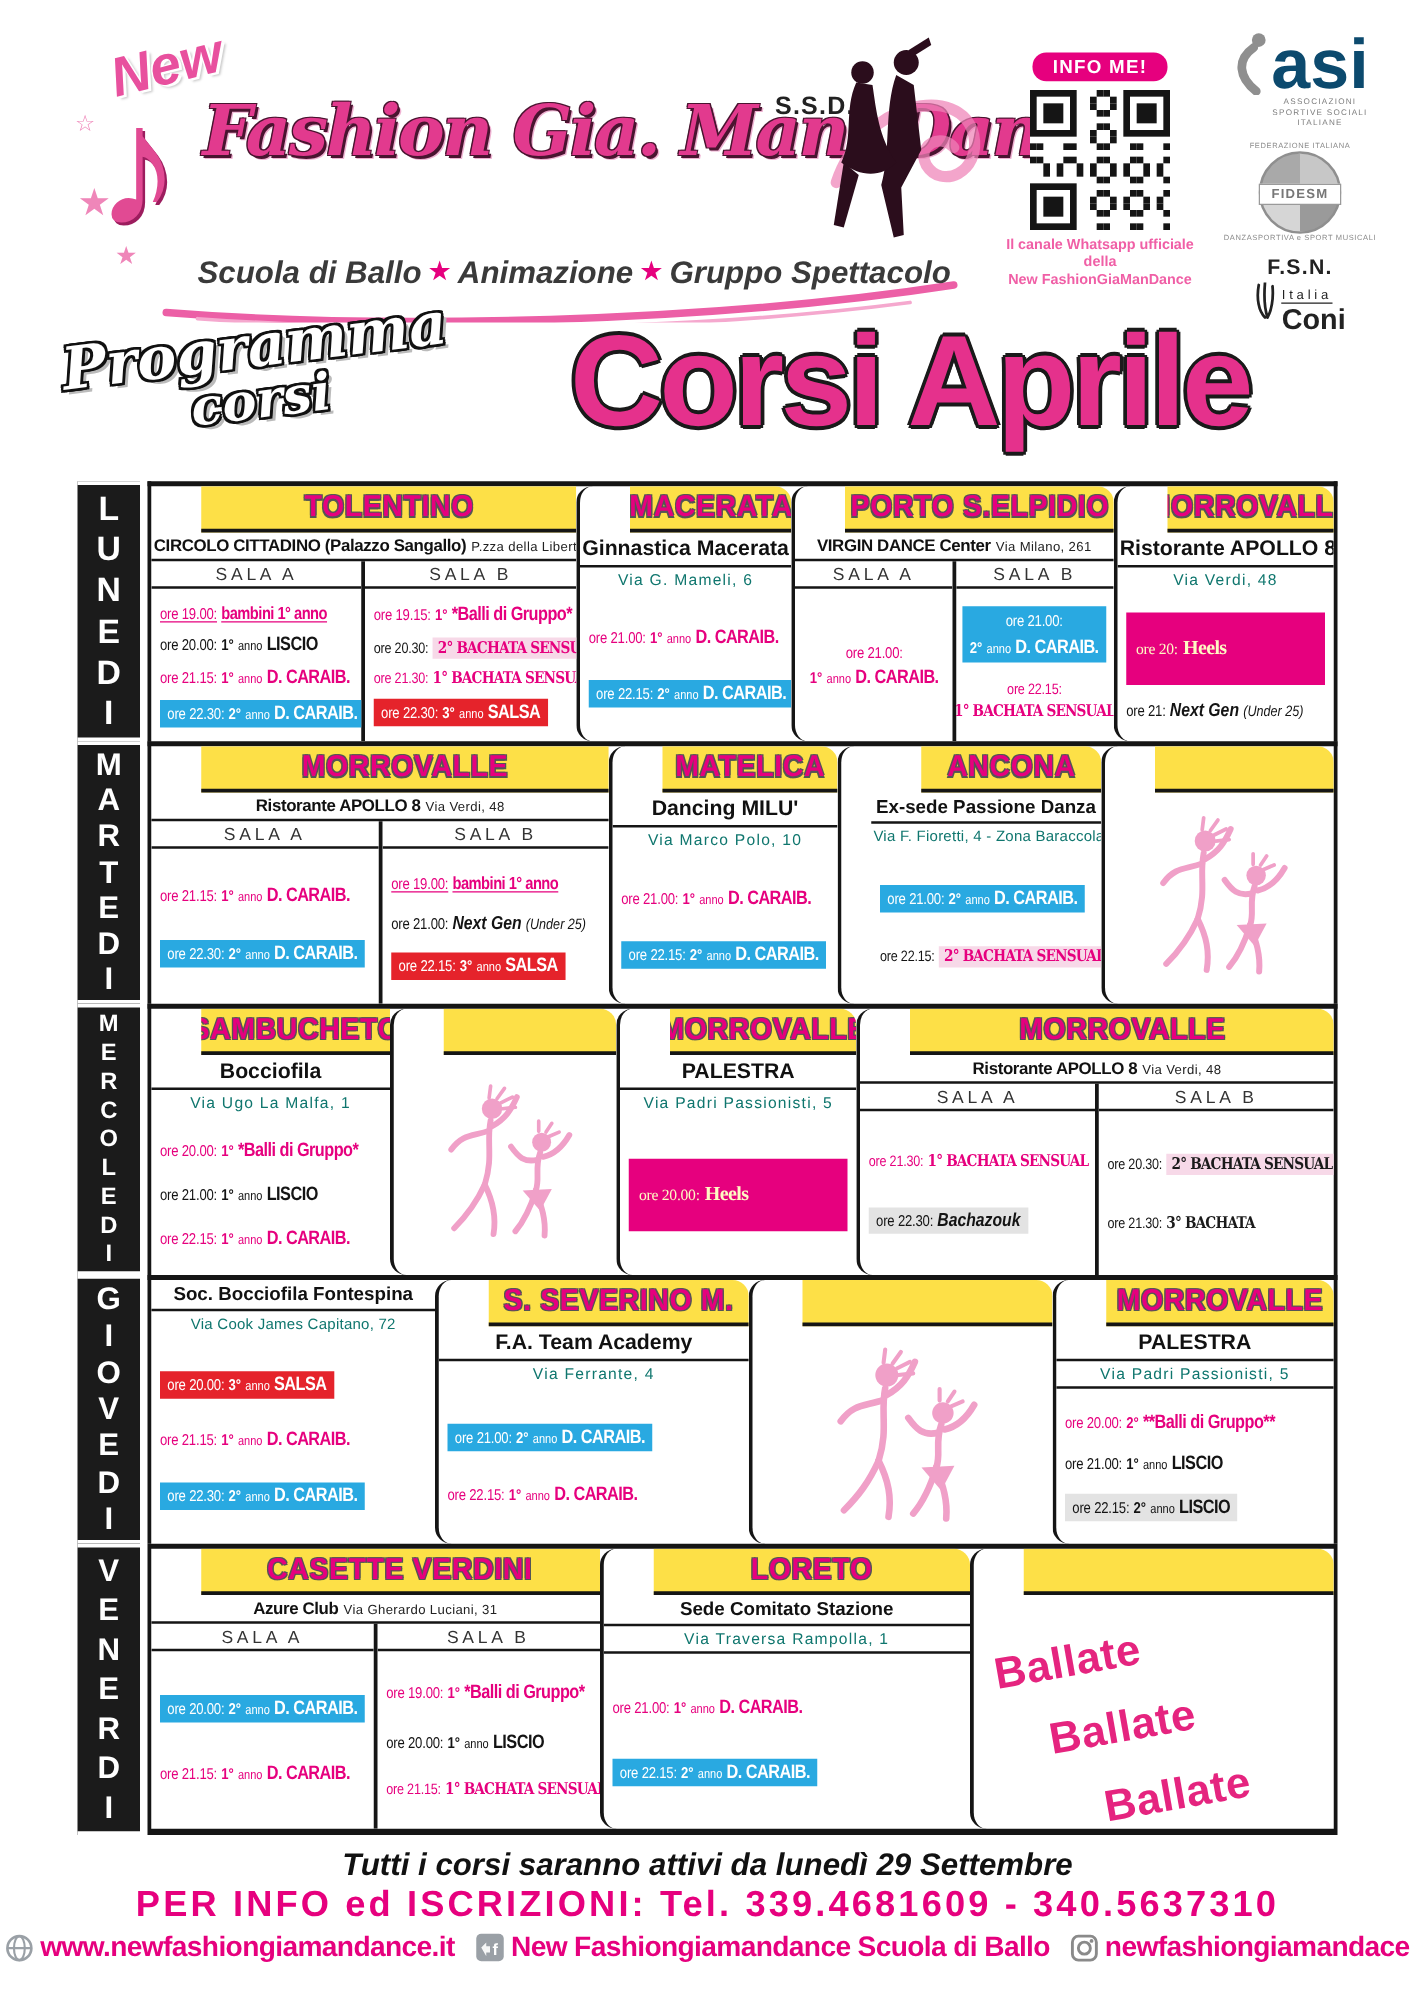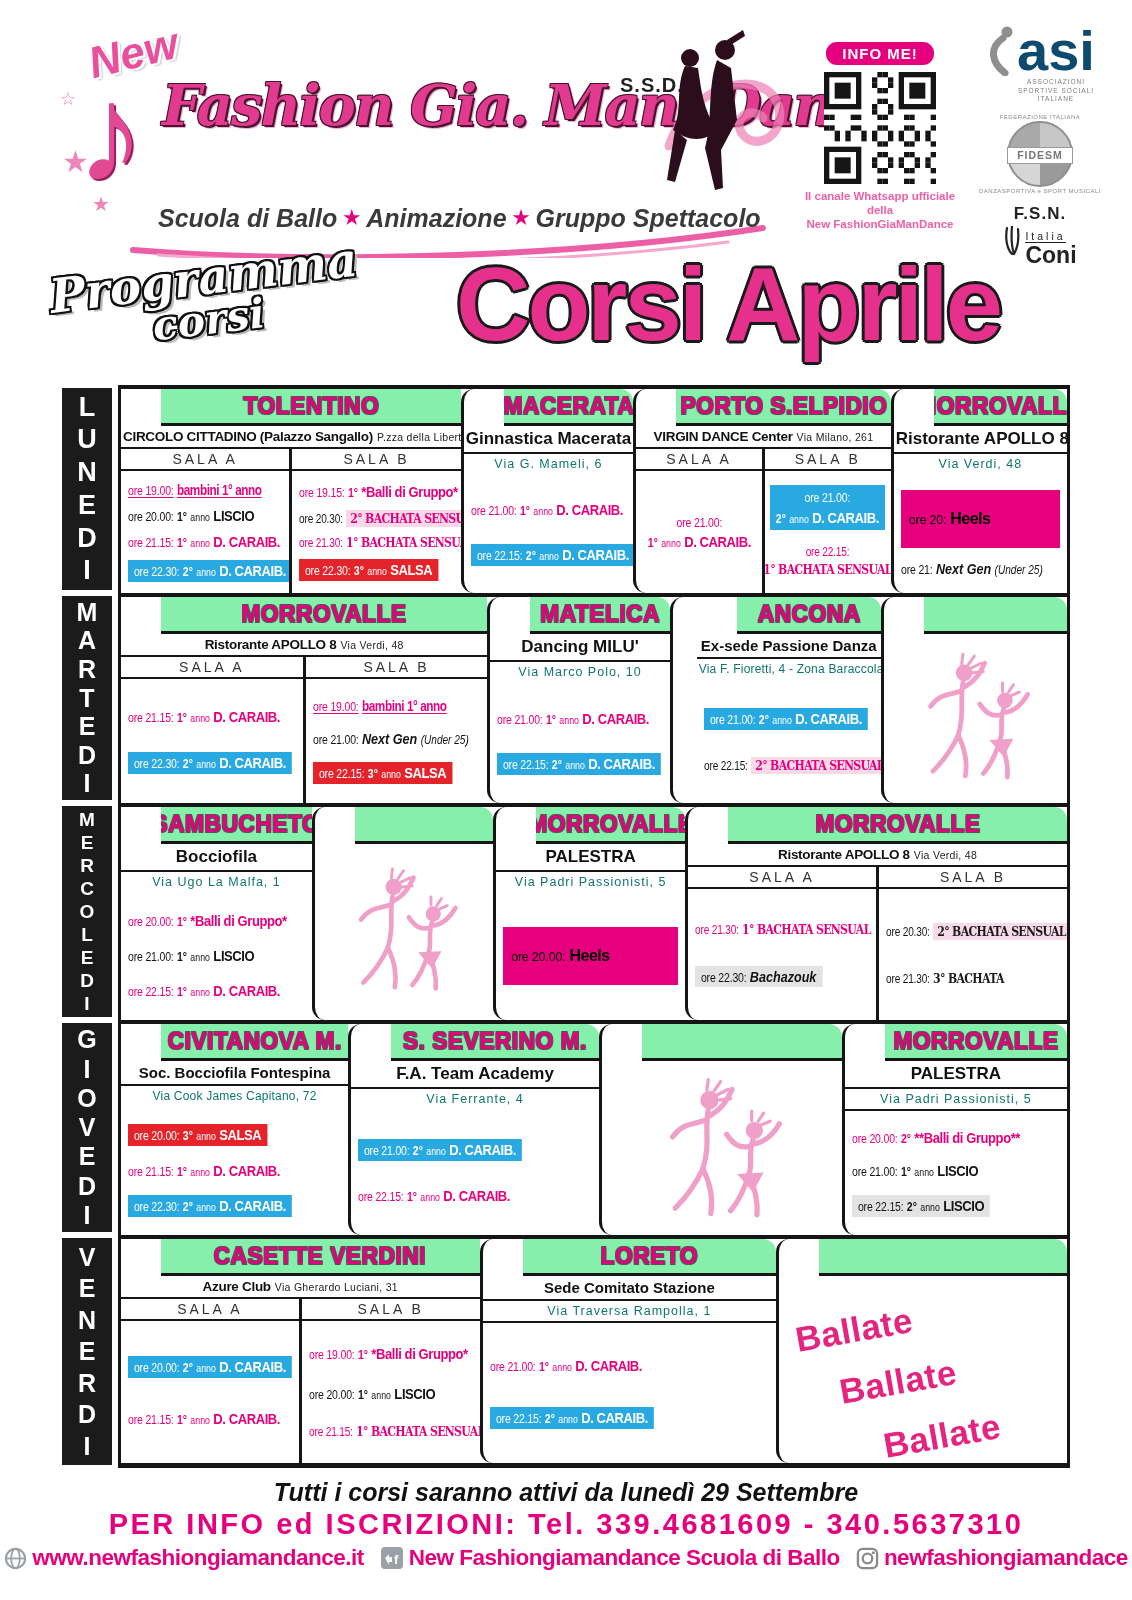--- a/index.html
+++ b/index.html
@@ -53,21 +53,21 @@
   .dl{line-height:1;}
   .day-content{flex:1;display:flex;border:3px solid #151515;border-top-width:4px;border-bottom-width:0;box-sizing:border-box;min-width:0;}
   .row-4 .day-content{border-bottom-width:5px;}
   .sec{display:flex;flex-direction:column;min-width:0;overflow:hidden;}
   .sec + .sec{border-left:3px solid #151515;border-radius:13px;}
   .row-0 .sec:nth-child(1){flex:34.7;}.row-0 .sec:nth-child(2){flex:17.3;}.row-0 .sec:nth-child(3){flex:26;}.row-0 .sec:nth-child(4){flex:17.7;}
   .row-1 .sec:nth-child(1){flex:38.4;}.row-1 .sec:nth-child(2){flex:18.8;}.row-1 .sec:nth-child(3){flex:19.3;padding-left:24px;}.row-1 .sec:nth-child(4){flex:19.2;}
   .row-2 .sec:nth-child(1){flex:19.5;}.row-2 .sec:nth-child(2){flex:18.2;}.row-2 .sec:nth-child(3){flex:19.3;}.row-2 .sec:nth-child(4){flex:38.7;}
   .row-3 .sec:nth-child(1){flex:23.2;}.row-3 .sec:nth-child(2){flex:25.3;}.row-3 .sec:nth-child(3){flex:24.5;}.row-3 .sec:nth-child(4){flex:22.7;}
   .row-4 .sec:nth-child(1){flex:36.5;}.row-4 .sec:nth-child(2){flex:29.9;}.row-4 .sec:nth-child(3){flex:29.3;}
-  .band{height:34px;flex:0 0 34px;background:#86efac;border-bottom:3px solid #151515;display:flex;align-items:center;justify-content:center;overflow:hidden;margin-left:40px;}
+  .band{height:34px;flex:0 0 34px;background:#fde047;border-bottom:3px solid #151515;display:flex;align-items:center;justify-content:center;overflow:hidden;margin-left:40px;}
   .band-t{color:#e6007e;font-weight:bold;font-size:24px;letter-spacing:.5px;white-space:nowrap;transform:scaleX(.95);text-shadow:-1px -1px 0 #555,1px -1px 0 #555,-1px 1px 0 #555,1px 1px 0 #555;}
   .venue{border-bottom:2px solid #151515;text-align:center;padding:3px 2px;font-weight:bold;font-size:17px;white-space:nowrap;overflow:hidden;color:#111;}
   .venue.med{font-size:15px;}
   .venue.long{font-size:13.5px;letter-spacing:-.3px;}
   .vaddr{font-size:12px;font-weight:normal;color:#222;letter-spacing:.3px;padding-left:4px;}
   .venue.long .vaddr{font-size:10.5px;}
   .addr{text-align:center;font-size:12.5px;color:#0f766e;letter-spacing:1px;padding:3px 2px;white-space:nowrap;overflow:hidden;}
   .addr.long{font-size:12px;letter-spacing:.2px;}
   .addr.rule{border-bottom:2px solid #151515;}
   .salas{flex:1;display:flex;min-height:0;}
@@ -80,21 +80,21 @@
   .deg{font-size:12.5px;font-weight:bold;}
   .anno{font-size:10.5px;}
   .name{font-size:15.5px;font-weight:bold;letter-spacing:-.5px;}
   .suffix{font-size:12px;font-style:italic;font-weight:normal;}
   .st-pink{color:#e6007e;}
   .st-pinku{color:#e6007e;text-decoration:underline;text-underline-offset:2px;}
   .st-black{color:#141414;}
   .st-blue{background:#29a9e1;color:#fff;padding:2px 7px;}
   .st-red{background:#e5232b;color:#fff;padding:2px 7px;}
   .st-grey{background:#e3e3e3;color:#141414;padding:2px 7px;}
-  .st-mag{background:#e6007e;color:#000000;padding:20px 8px;align-self:stretch;transform:none;}
+  .st-mag{background:#e6007e;color:#fef9c3;padding:20px 8px;align-self:stretch;transform:none;font-family:Liberation Serif, serif;}
   .st-mag .name{font-size:16px;}
   .nc-md{font-size:14px;}
   .nc-ng{font-size:15px;font-style:italic;letter-spacing:0;}
   .nc-bp,.nc-bph,.nc-bbh,.nc-bb{font-family:"DejaVu Serif",serif;font-size:13px;letter-spacing:-.8px;font-weight:bold;}
   .nc-bp{color:#e6007e;}
   .nc-bph{color:#e6007e;background:#f7d9e8;padding:1px 5px;}
   .nc-bbh{color:#1a1a1a;background:#f7d9e8;padding:1px 5px;}
   .nc-bb{color:#1a1a1a;}
   .bachata-entry .time{font-size:12px;}
   .stack{flex-direction:column;align-items:center;gap:0;align-self:center;text-align:center;line-height:1.3;transform:scaleX(.84);transform-origin:center center;}
@@ -673,23 +673,20 @@
         <span class="dl">G</span>
         <span class="dl">I</span>
         <span class="dl">O</span>
         <span class="dl">V</span>
         <span class="dl">E</span>
         <span class="dl">D</span>
         <span class="dl">I</span>
       </div>
       <div class="day-content">
         <section class="sec">
-          <div class="band">
-            <span class="band-t">CIVITANOVA M.</span>
-          </div>
           <div class="venue med"><span class="vname">Soc. Bocciofila Fontespina</span></div>
           <div class="addr long">Via Cook James Capitano, 72</div>
           <div class="entries">
             <div class="entry st-red">
               <span class="time">ore 20.00:</span>
               <span class="deg">3°</span>
               <span class="anno">anno</span>
               <span class="name">SALSA</span>
             </div>
             <div class="entry st-pink">

